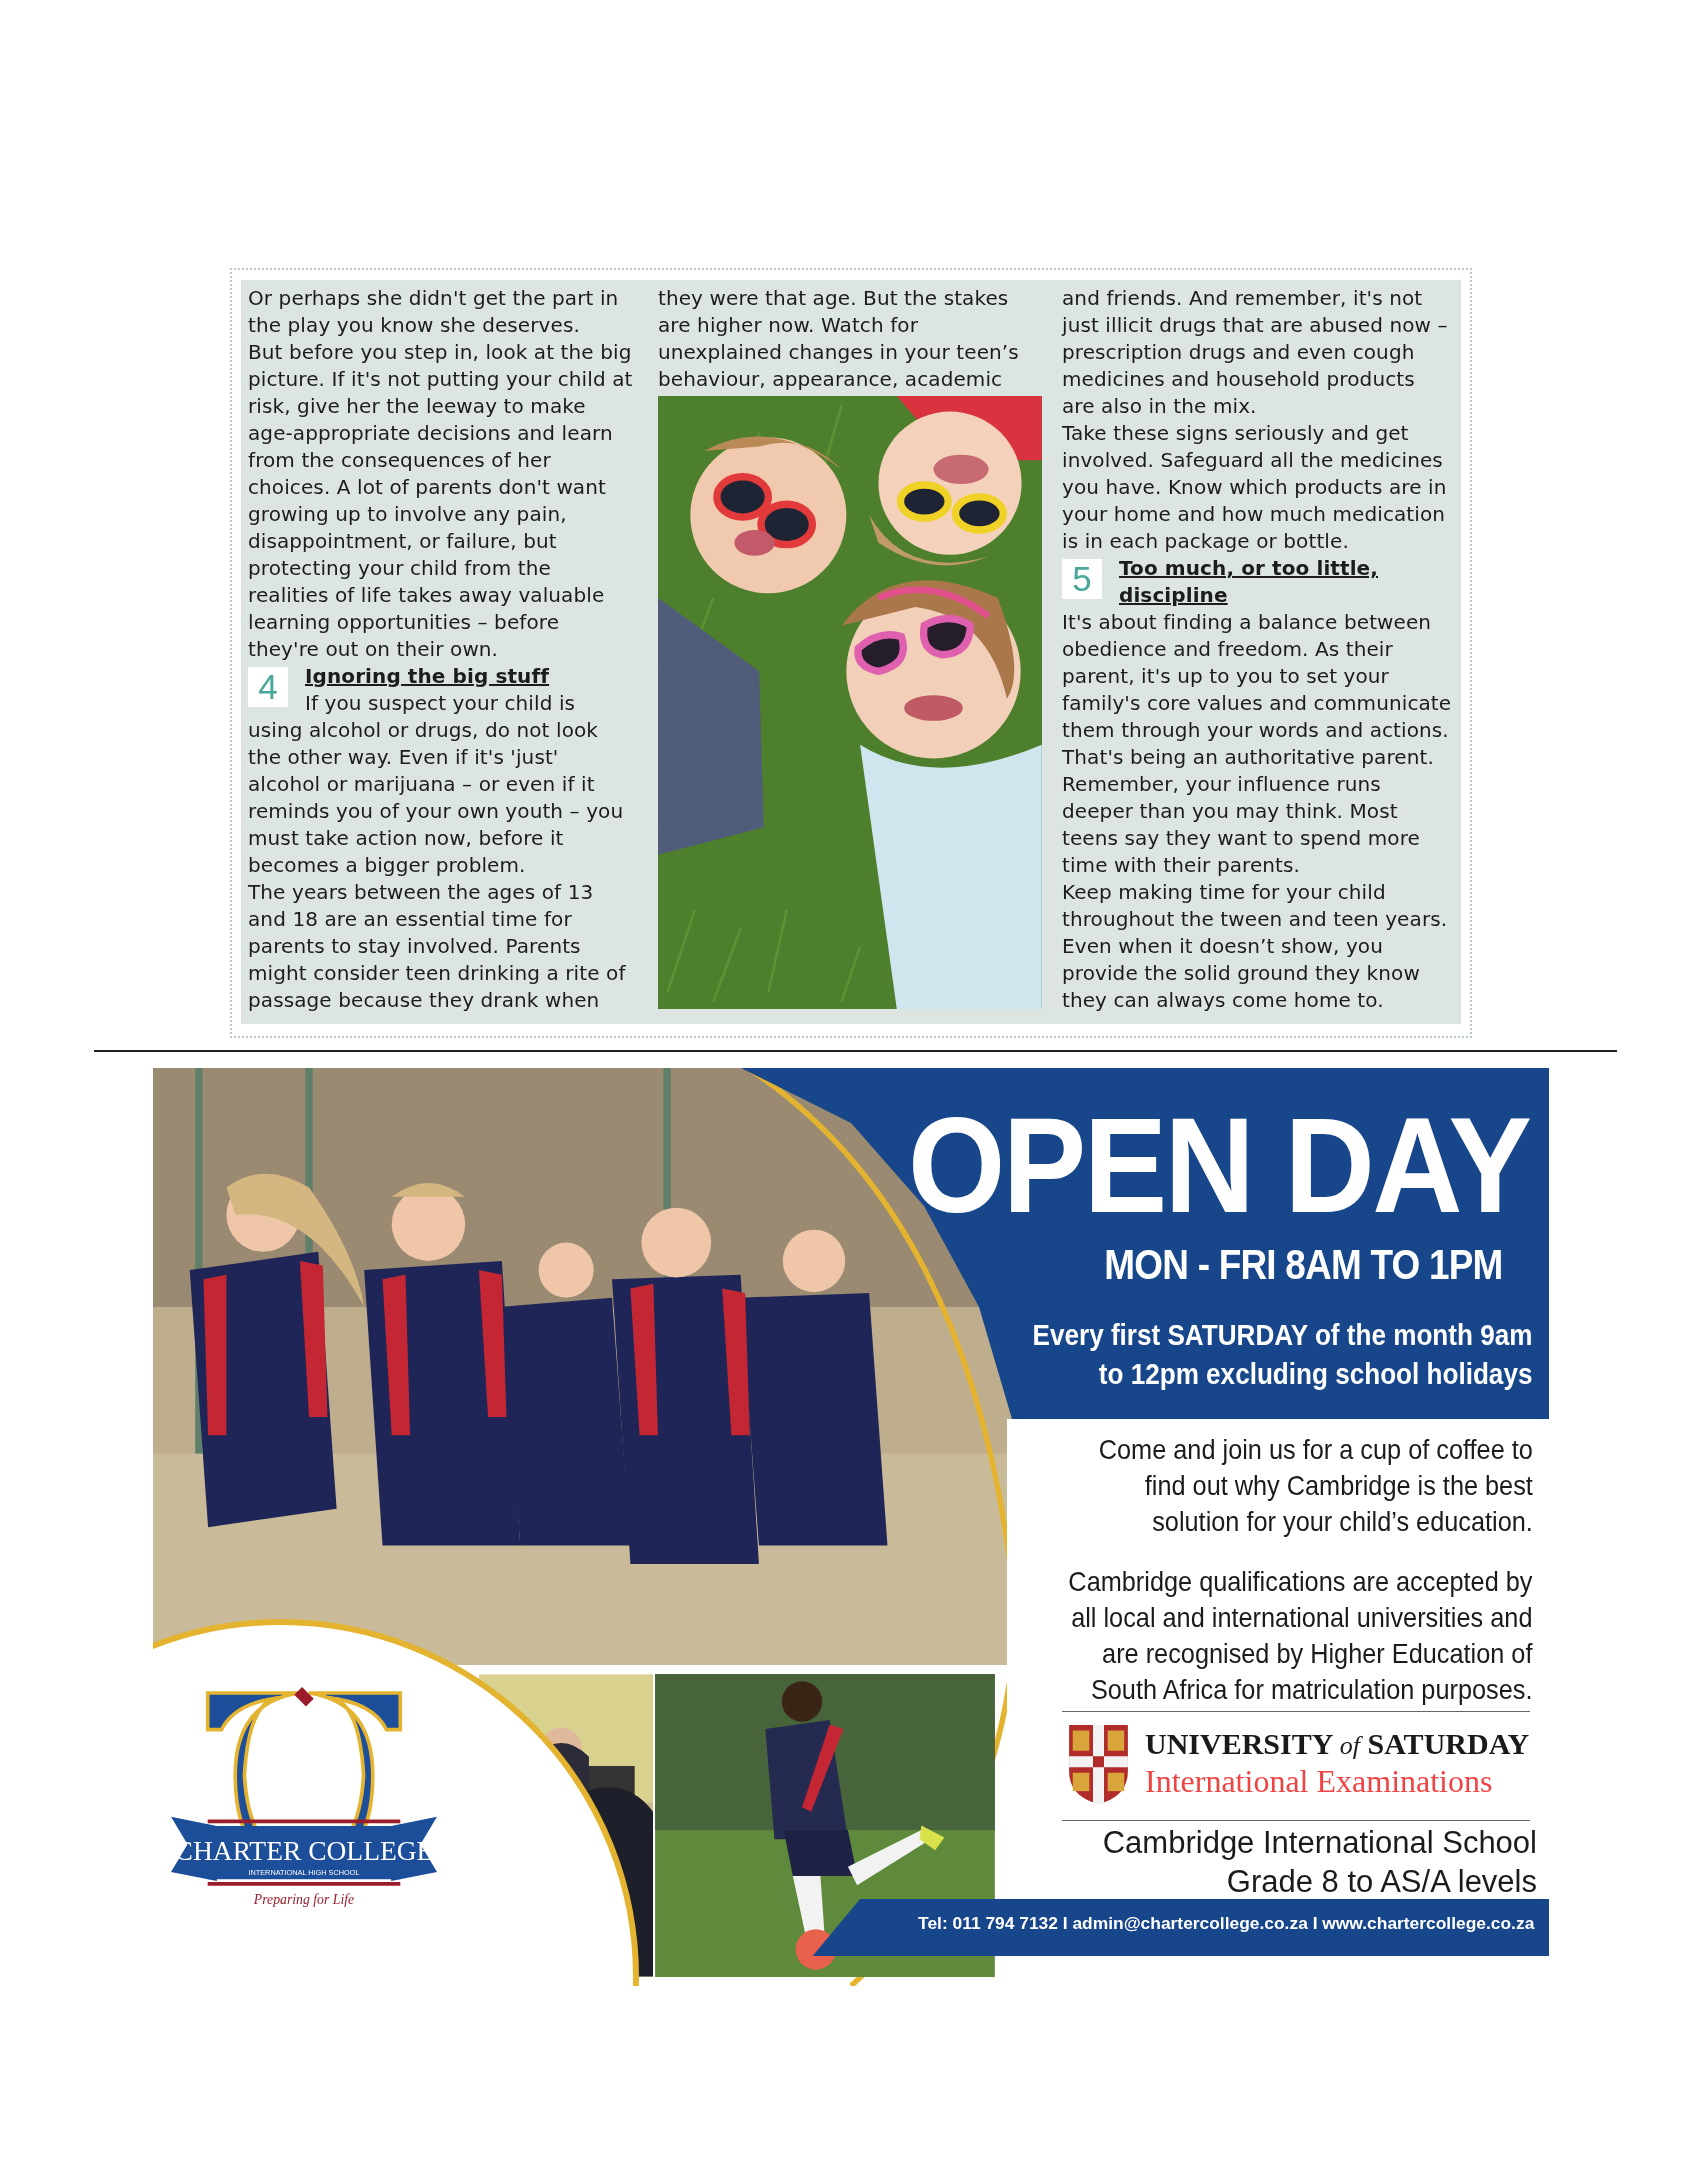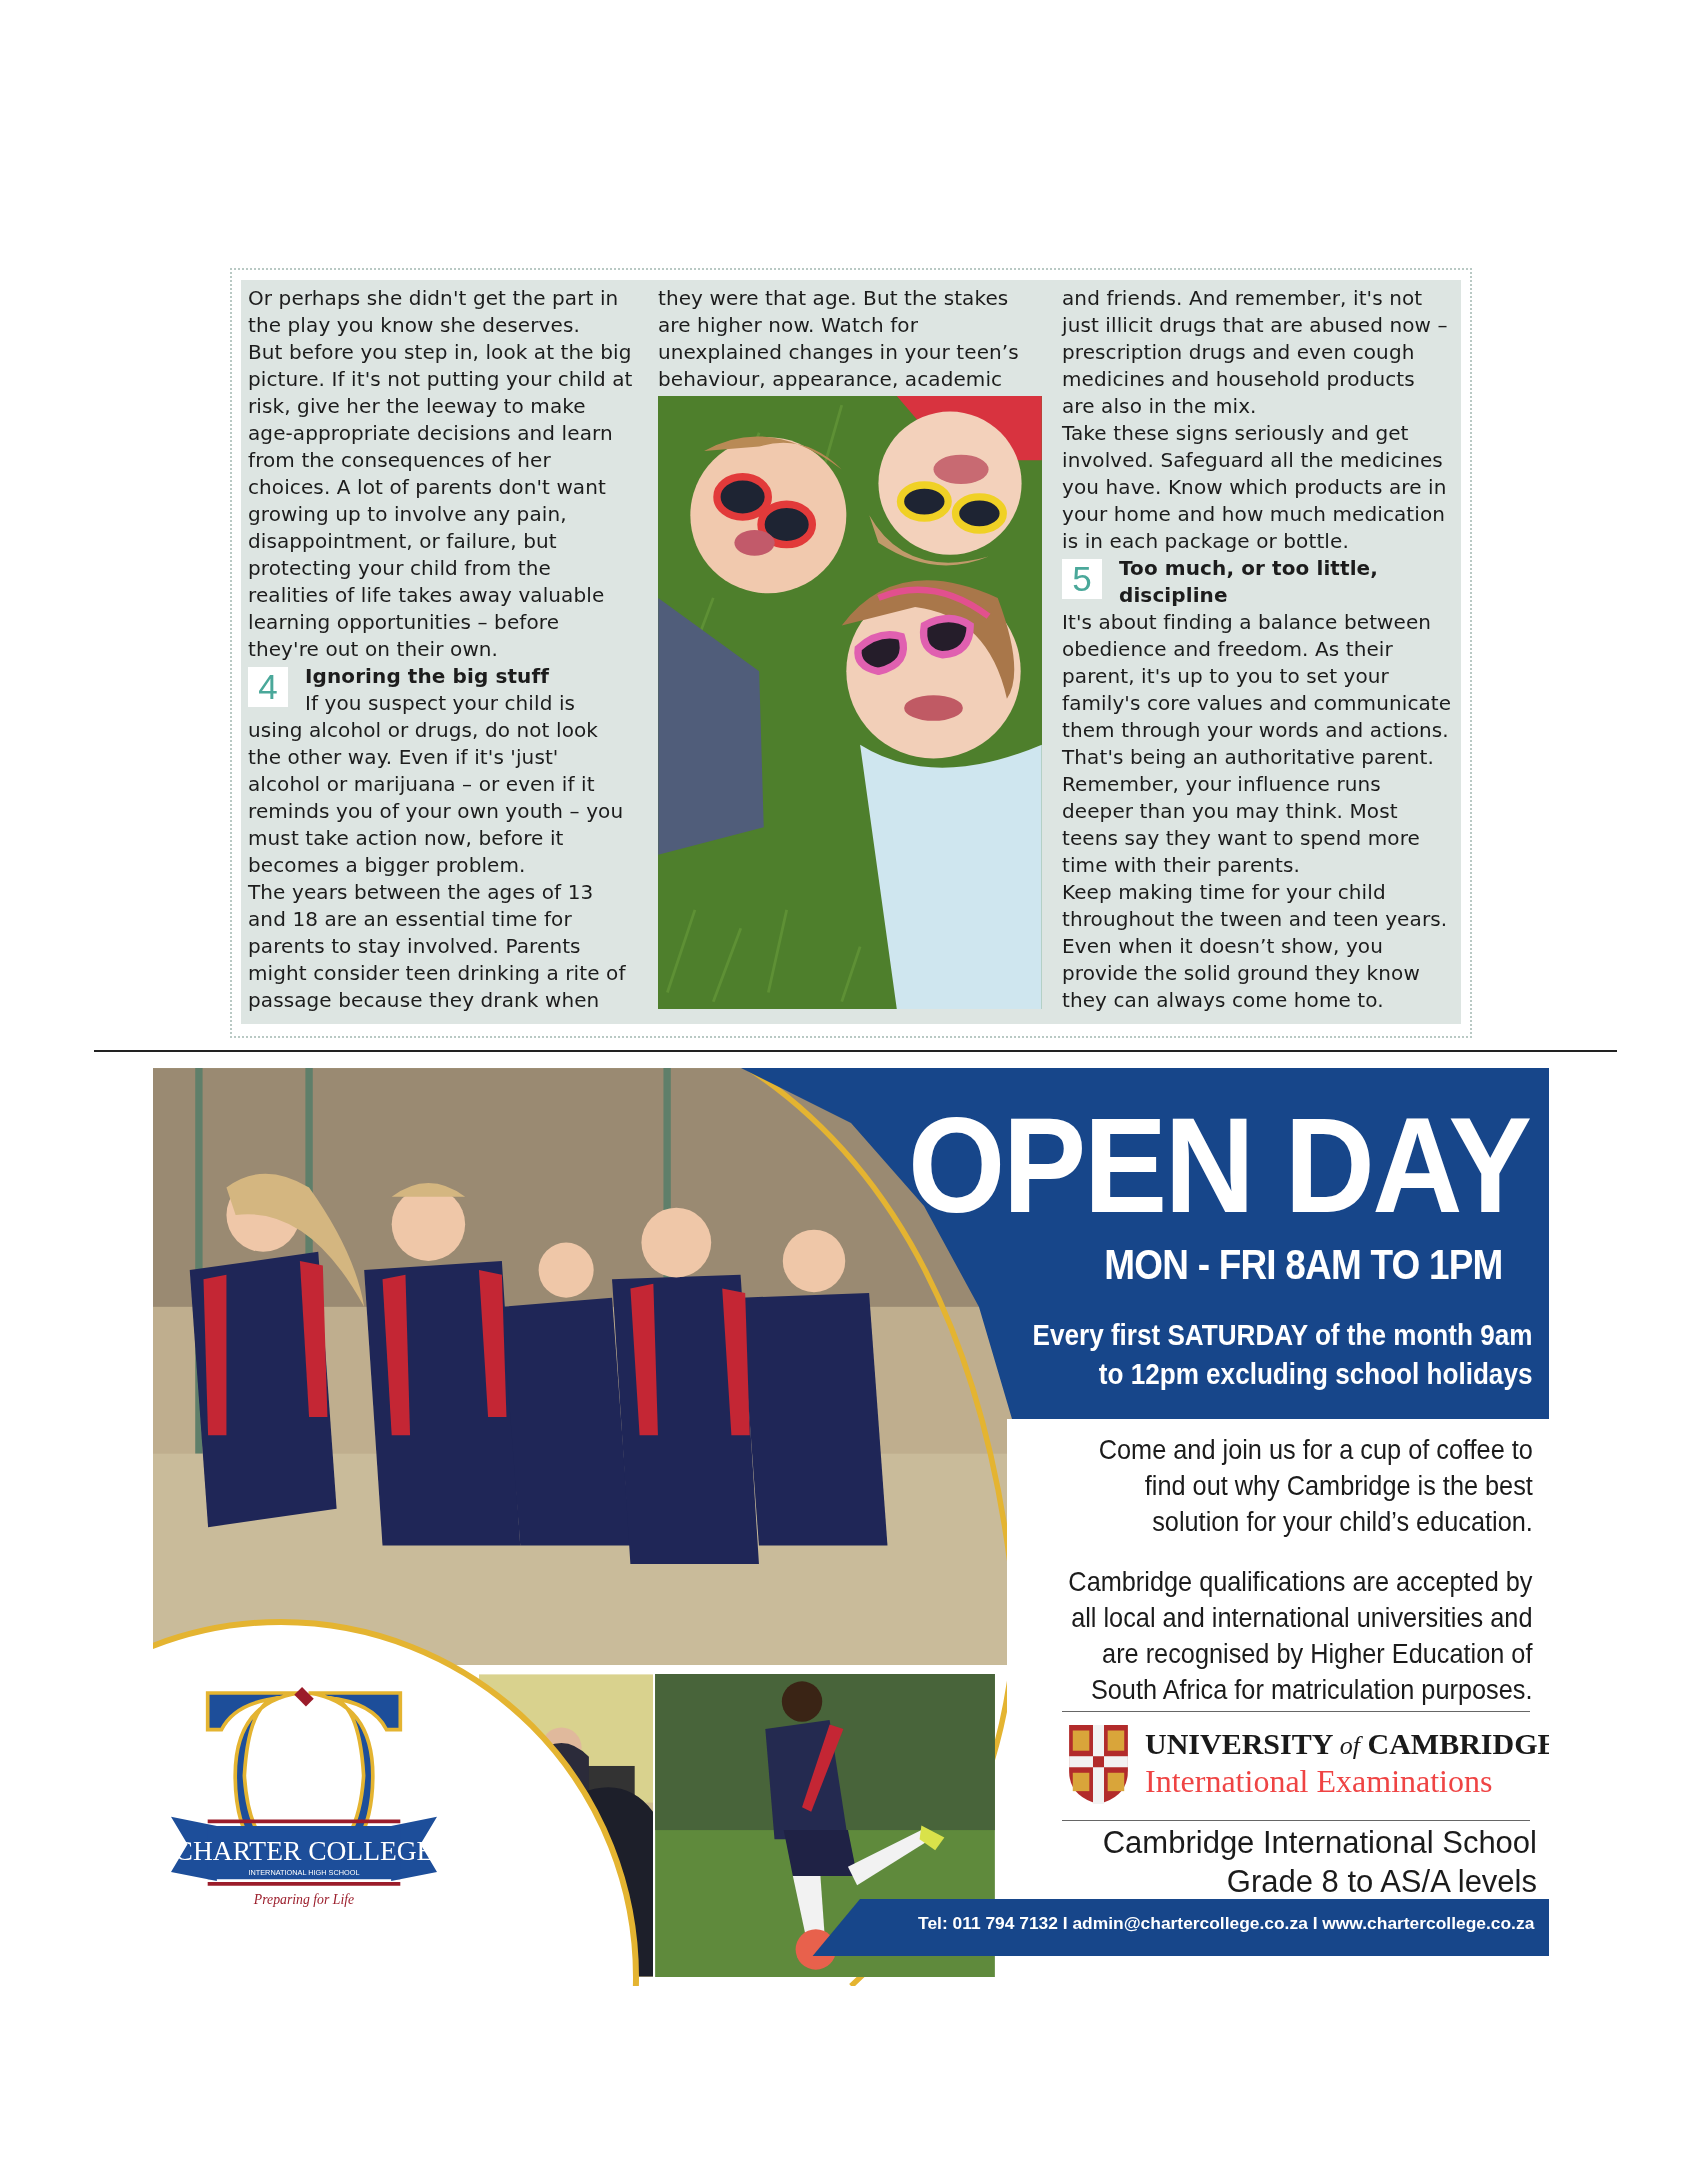--- a/index.html
+++ b/index.html
@@ -22,21 +22,21 @@
   .col-1 { left: 248px; width: 386px; }
   .col-2 { left: 658px; width: 386px; }
   .col-3 { left: 1062px; width: 390px; }
 
   .section-head { position: relative; padding-left: 57px; }
   .num-badge {
     position: absolute; left: 0; top: 3.7px; width: 40px; height: 40px;
     background: #ffffff; color: #4aa89a; font-size: 35px; line-height: 40px;
     text-align: center; font-family: "Liberation Sans", sans-serif; font-weight: 300;
   }
-  .section-title { font-weight: bold; display: block; }
+  .section-title { font-weight: bold; display: block; text-decoration: underline; }
 
   .kids-photo {
     position: absolute; left: 658px; top: 396px; width: 384px; height: 613px; overflow: hidden;
     background: #4f7d2e;
   }
 
   .divider { position: absolute; left: 94px; top: 1050px; width: 1523px; height: 1.8px; background: #222; }
 
   
   .ad { position: absolute; left: 153px; top: 1068px; width: 1396px; height: 918px; overflow: hidden; background: #ffffff; }
@@ -222,21 +222,21 @@
       <path d="M0 0 H64 V50 Q64 78 32 86 Q0 78 0 50 Z" fill="#b22b2b"></path>
       <rect x="26" y="0" width="12" height="86" fill="#f2f2f2"></rect>
       <rect x="0" y="34" width="64" height="12" fill="#f2f2f2"></rect>
       <rect x="4" y="6" width="18" height="22" fill="#d9a53a"></rect>
         <rect x="42" y="6" width="18" height="22" fill="#d9a53a"></rect>
       <rect x="4" y="52" width="18" height="20" fill="#d9a53a"></rect>
         <rect x="42" y="52" width="18" height="20" fill="#d9a53a"></rect>
       <rect x="26" y="34" width="12" height="12" fill="#b22b2b"></rect>
     </svg>
     <div class="cam-line1">
-      <span>UNIVERSITY </span><i>of</i><span> CAMBRIDGE</span>
+      <span>UNIVERSITY </span><i>of</i><span> SATURDAY</span>
     </div>
     <div class="cam-line2">International Examinations</div>
   </div>
 
   <div class="school-type">
     <div>Cambridge  International School</div>
     <div>Grade 8 to AS/A levels</div>
   </div>
 
   <div class="photo-computer">

